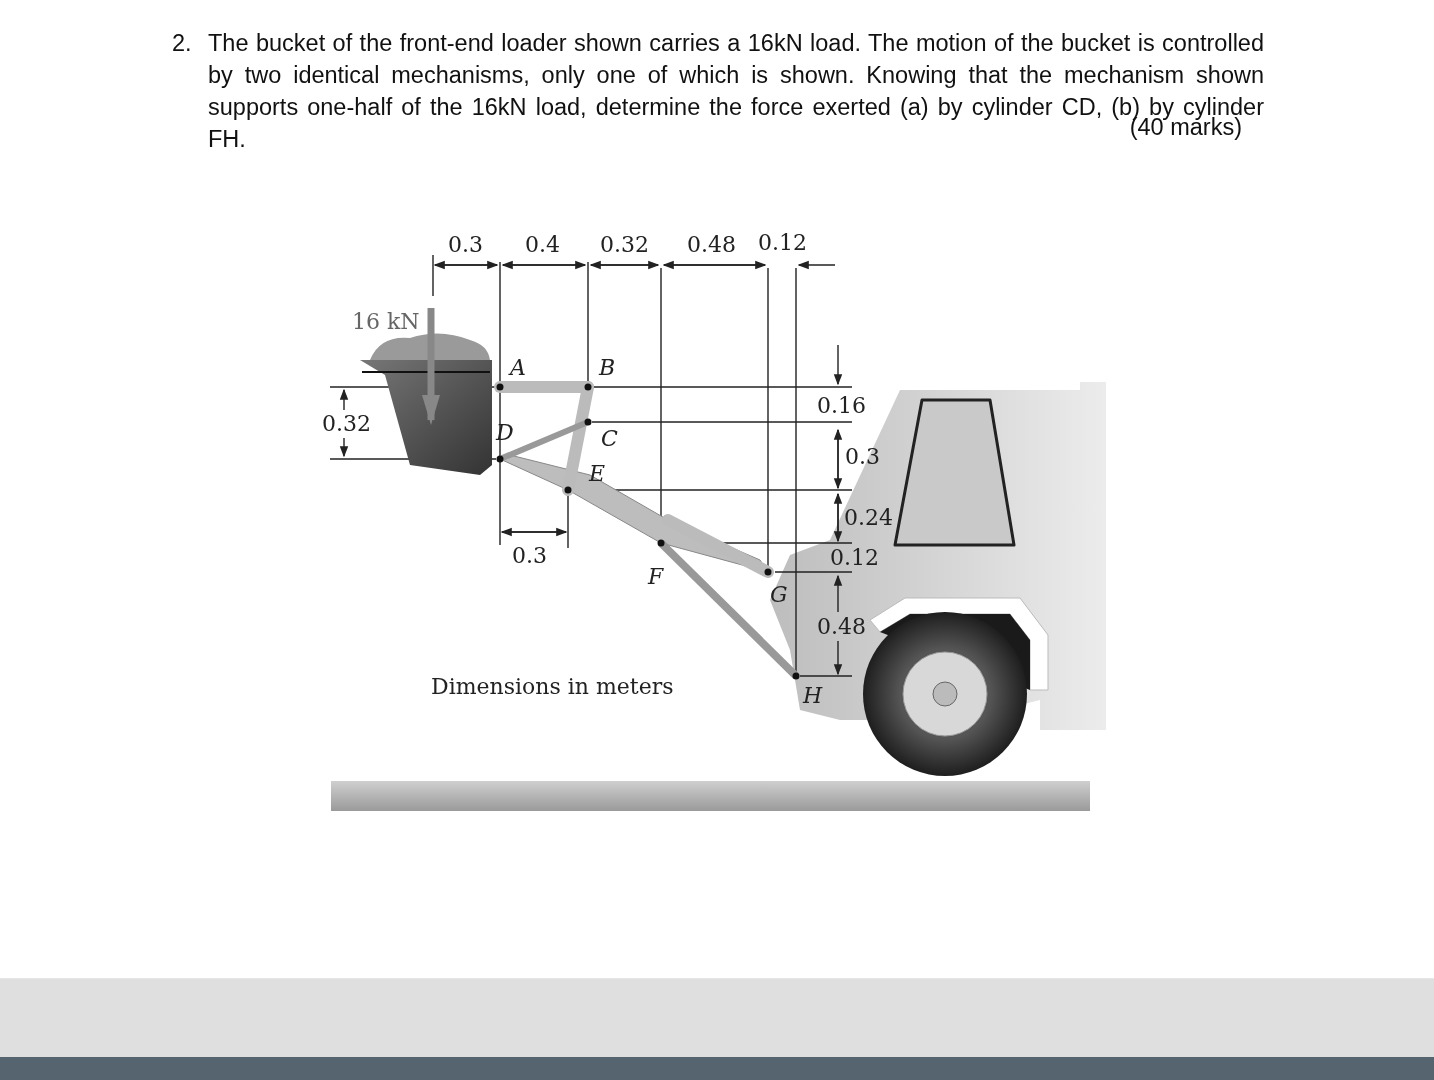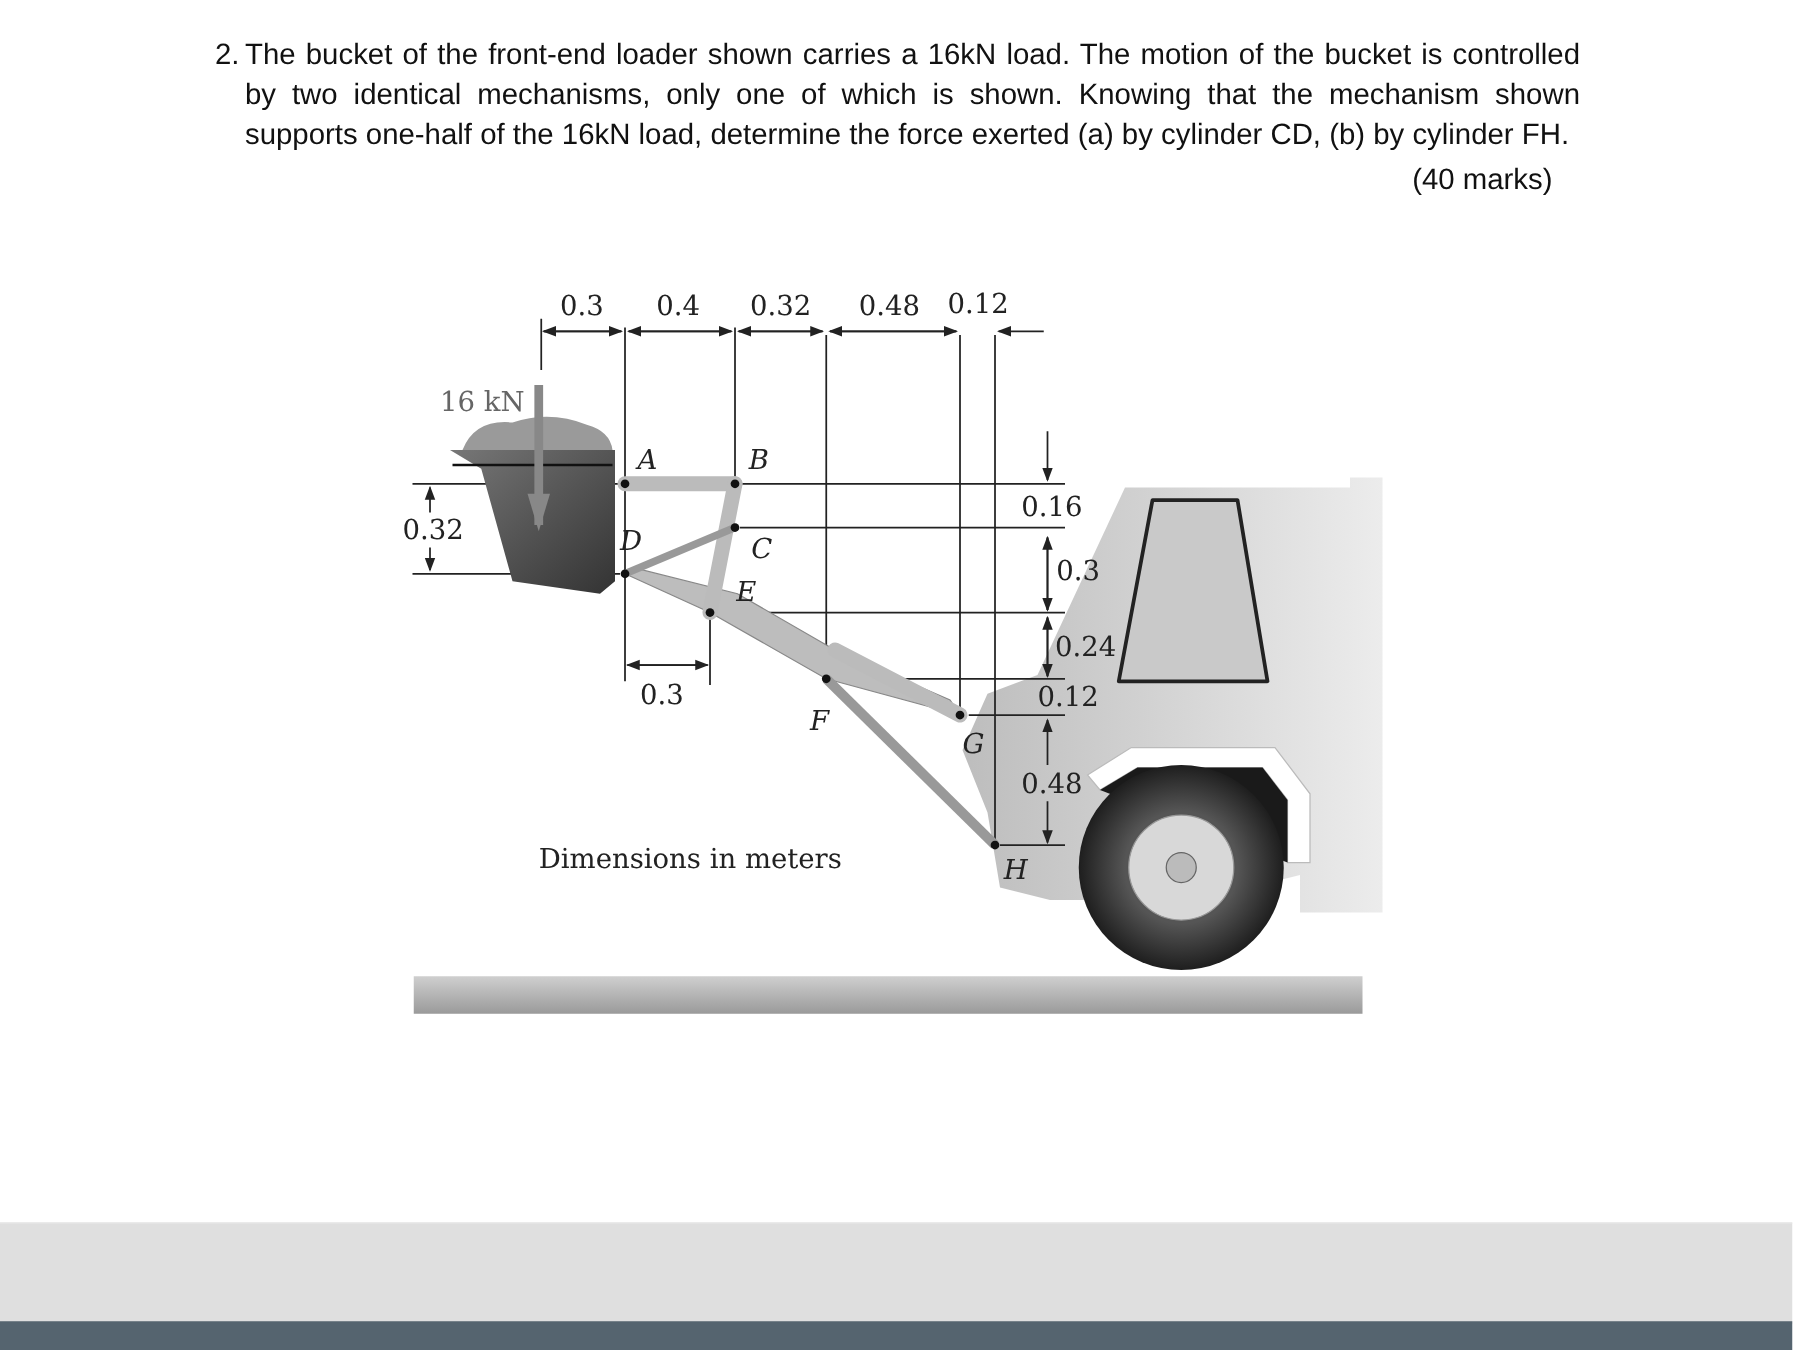--- a/index.html
+++ b/index.html
@@ -1,20 +1,20 @@
 <!DOCTYPE html>
 <html><head>
 <meta charset="utf-8">
 <style>
   html,body{margin:0;padding:0;}
   body{width:1434px;height:1080px;position:relative;background:#fff;overflow:hidden;font-family:"Liberation Sans",sans-serif;}
   .q{position:absolute;left:172px;top:27px;width:1092px;font-size:23.5px;line-height:32px;color:#111;}
   .q .num{position:absolute;left:0;top:0;}
-  .q .body{margin-left:24px;text-align:justify;}
-  .q .marks{position:absolute;right:22px;top:100px;}
+  .q .body{margin-left:36px;text-align:justify;}
+  .q .marks{position:absolute;right:22px;top:84px;}
   .fig{position:absolute;left:0;top:0;}
   .lbl{font-family:"DejaVu Serif",serif;}
   .band{position:absolute;left:0;top:978px;width:1434px;height:80px;background:#dfdfdf;border-top:1px solid #e6e6e6;}
   .bar{position:absolute;left:0;top:1057px;width:1434px;height:23px;background:#55646f;}
 </style>
 </head>
 <body>
 
 <div class="q">
   <span class="num">2.</span>

